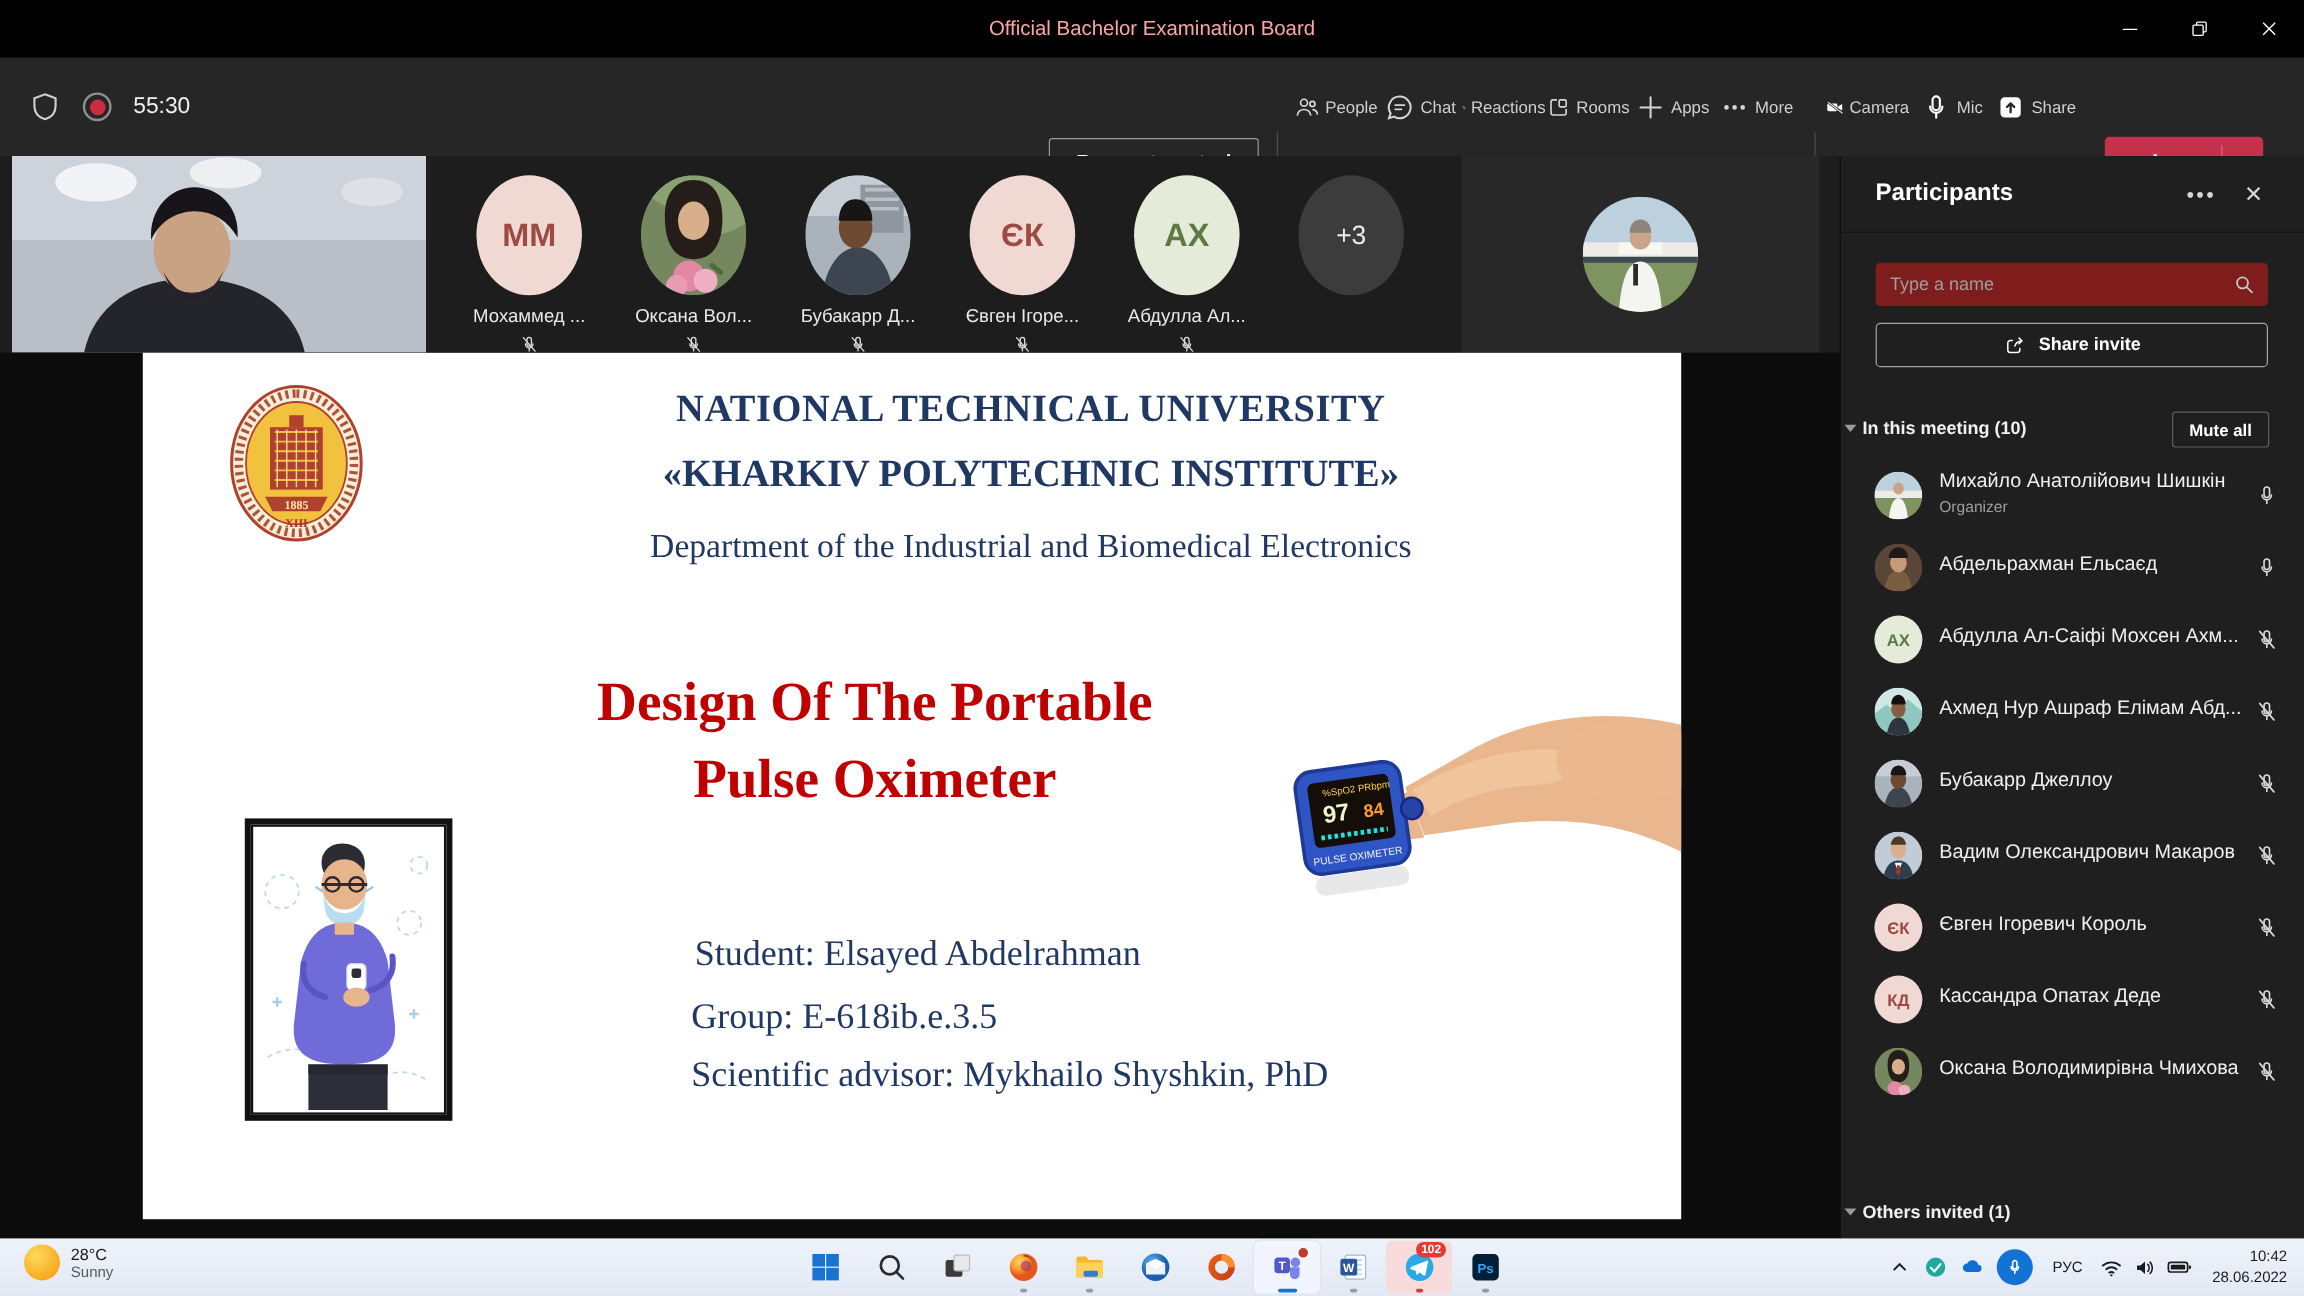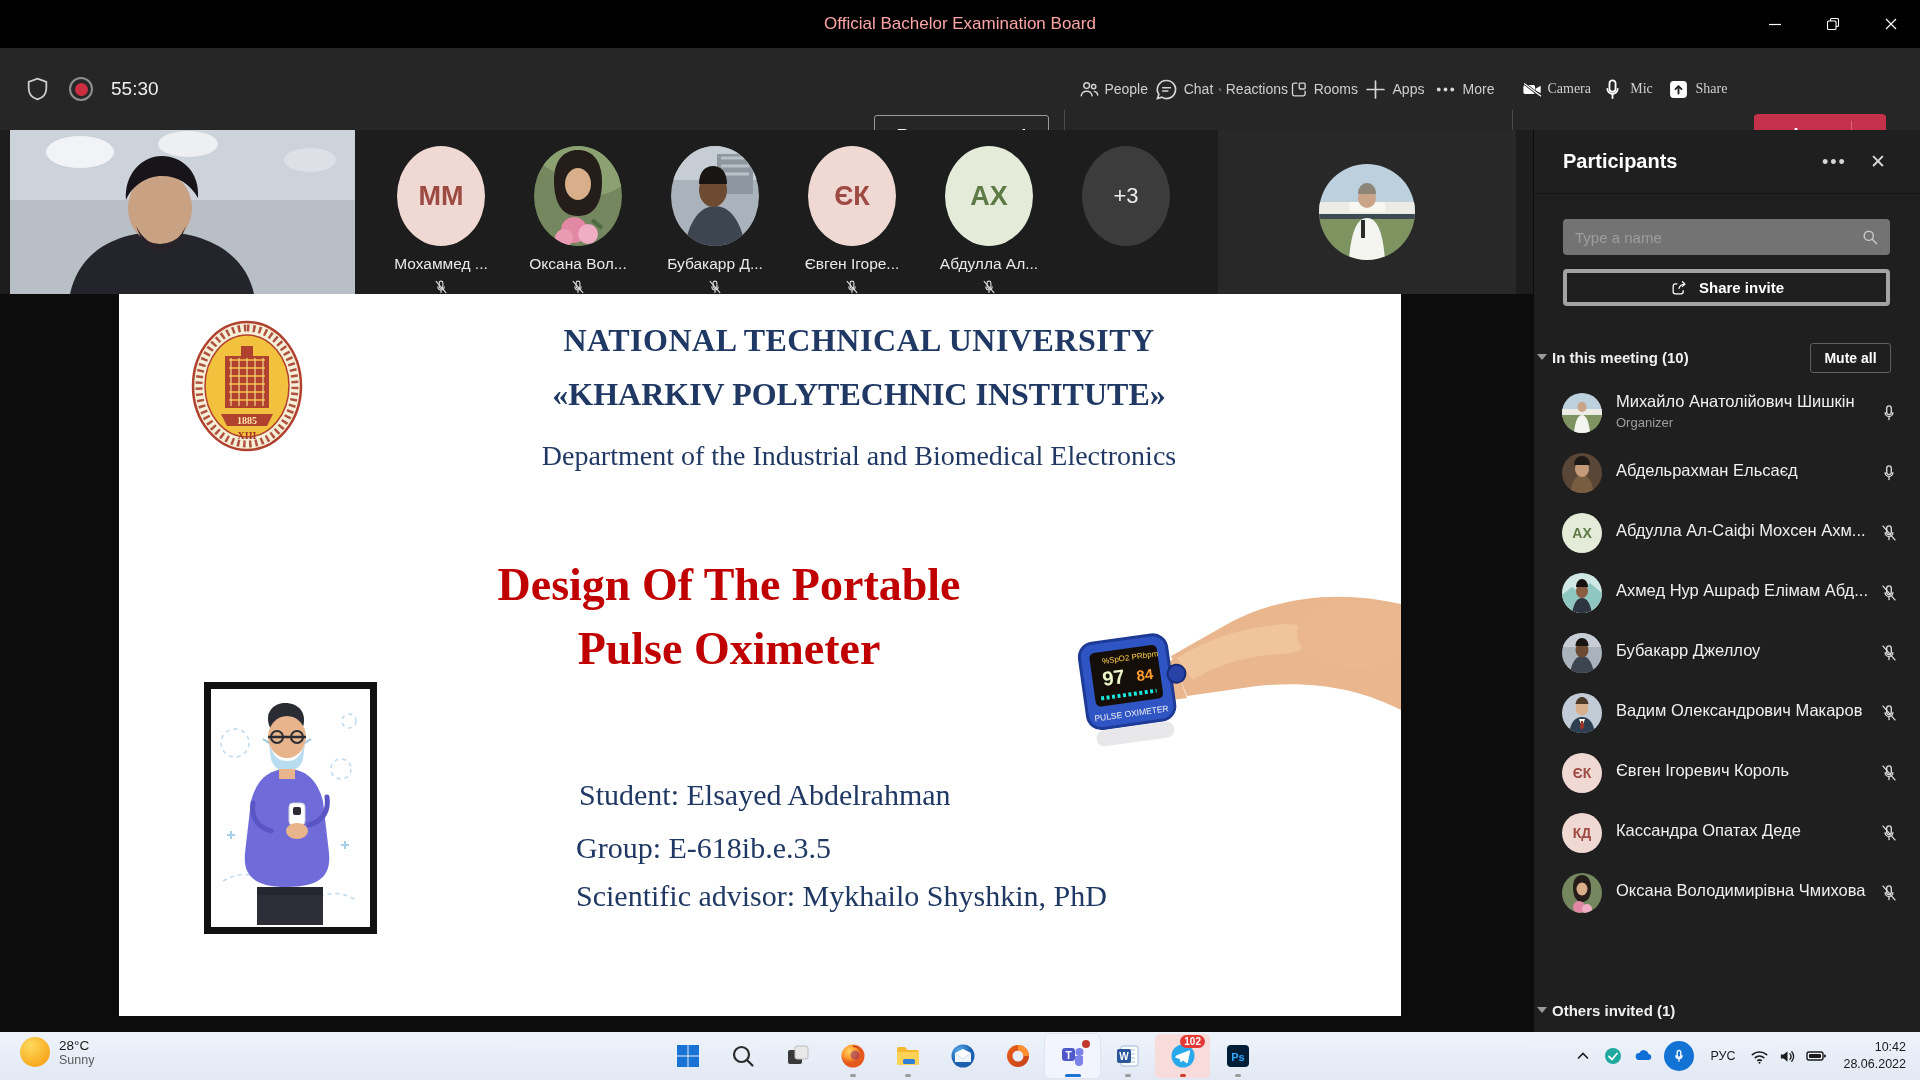--- a/index.html
+++ b/index.html
@@ -20,21 +20,21 @@
   .timer { color:#efefef; font-size:19px; }
   .recdot { width:24px; height:24px; border-radius:50%; border:2.5px solid #8f8f8f; display:flex; align-items:center; justify-content:center; }
   .recdot i { display:block; width:13px; height:13px; border-radius:50%; background:#cc2e41; }
   .reqctl { position:absolute; left:874px; top:67px; width:175px; height:42px; border:1px solid #9a9a9a; border-radius:3px; background:transparent; color:#fff; font-weight:bold; font-size:17px; display:flex; align-items:center; justify-content:center; }
   .tb-sep { position:absolute; top:62px; width:1px; height:52px; background:#4d4d4d; }
   .tabs { position:absolute; left:1078px; top:0; height:82px; display:flex; }
   .tab { width:70px; height:82px; display:flex; align-items:center; justify-content:center; gap:4px; color:#d2d2d2; position:relative; }
   .tab svg { width:27px; height:27px; }
   .tab .tlabel { font-size:14px; color:#cfcfcf; }
   .tab-underline { position:absolute; left:1085px; top:126px; width:58px; height:4px; border-radius:2px; background:#7f85f5; }
-  .devices { position:absolute; left:1521px; top:0; height:82px; display:flex;font-family:Liberation Serif, serif; }
+  .devices { position:absolute; left:1521px; top:0; height:82px; display:flex; }
   .leavewrap { position:absolute; left:1754px; top:66px; width:132px; height:42px; background:#c4314b; border-radius:4px; display:flex; align-items:center; }
   .leave-main { flex:1; display:flex; align-items:center; justify-content:center; gap:9px; color:#fff; font-weight:bold; font-size:18px; height:100%; }
   .leave-div { width:1px; height:28px; background:#d8697c; }
   .leave-caret { width:34px; height:100%; display:flex; align-items:center; justify-content:center; }
 
   
   .filmstrip { position:absolute; left:0; top:130px; width:1533px; height:164px; background:#1d1d1d;text-align:center; }
   .webcam { position:absolute; left:10px; top:0; width:345px; height:164px; overflow:hidden; }
   .strip-tiles { position:absolute; left:397px; top:0; display:flex; gap:49px; }
   .stile { width:88px; display:flex; flex-direction:column; align-items:center; }
@@ -61,24 +61,24 @@
   .sl-frame { position:absolute; left:85px; top:388px; width:173px; height:252px; background:#111; padding:5px; }
   .sl-frame-in { width:100%; height:100%; background:#fff; border:2px solid #111; padding:2px; }
   .sl-oxi { position:absolute; left:938px; top:300px; }
 
   
   .panel { position:absolute; left:1534px; top:130px; width:386px; height:902px; background:#1f1f1f; color:#e8e8e8; }
   .p-head { position:absolute; left:0; top:0; width:100%; height:64px; border-bottom:1px solid #141414; }
   .p-title { position:absolute; left:29px; top:20px; font-size:20px; font-weight:bold; color:#fff; }
   .p-dots { position:absolute; left:288px; top:22px; color:#d6d6d6; font-size:18px; letter-spacing:2px; }
   .p-close { position:absolute; left:336px; top:20px; color:#d6d6d6; font-size:19px; }
-  .p-search { position:absolute; left:29px; top:89px; width:327px; height:36px; background:#737373; border:none; border-radius:4px; color:#e8e8e8; font-size:15px; padding:0 36px 0 12px; font-family:"Liberation Sans", sans-serif; }
+  .p-search { position:absolute; left:29px; top:89px; width:327px; height:36px; background:#7f1d1d; border:none; border-radius:4px; color:#e8e8e8; font-size:15px; padding:0 36px 0 12px; font-family:"Liberation Sans", sans-serif; }
   .p-search::placeholder { color:#9d9d9d; }
   .p-searchicon { position:absolute; left:326px; top:97px; width:20px; height:20px; color:#c9c9c9; }
-  .p-invite { position:absolute; left:29px; top:139px; width:327px; height:37px; border:4px solid #a3a3a3; border-radius:4px; background:transparent; color:#fff; font-weight:bold; font-size:15px; display:flex; align-items:center; justify-content:center; gap:10px; }
+  .p-invite { position:absolute; left:29px; top:139px; width:327px; height:37px; border:1px solid #a3a3a3; border-radius:4px; background:transparent; color:#fff; font-weight:bold; font-size:15px; display:flex; align-items:center; justify-content:center; gap:10px; }
   .p-invite svg { width:20px; height:20px; }
   .p-secrow { position:absolute; left:0; top:213px; width:100%; height:32px; }
   .p-sec { position:absolute; left:18px; top:6px; font-size:15px; font-weight:bold; color:#f0f0f0; }
   .chev { position:absolute; left:3px; top:11px; width:0; height:0; border-left:5px solid transparent; border-right:5px solid transparent; border-top:6px solid #9a9a9a; }
   .muteall { position:absolute; left:276px; top:0; width:81px; height:30px; border:1px solid #5f5f5f; border-radius:3px; background:transparent; color:#fff; font-weight:bold; font-size:14px; display:flex; align-items:center; justify-content:center; }
   .rows { position:absolute; left:0; top:253px; width:100%; }
   .prow { position:relative; height:60px; }
   .pavatar { position:absolute; left:28px; top:10px; width:40px; height:40px; border-radius:50%; overflow:hidden; display:flex; align-items:center; justify-content:center; font-size:14px; font-weight:bold; }
   .pname { position:absolute; left:82px; top:18px; width:258px; font-size:16.5px; color:#f0f0f0; white-space:nowrap; overflow:hidden; }
   .prow.two .pname { top:9px; }

